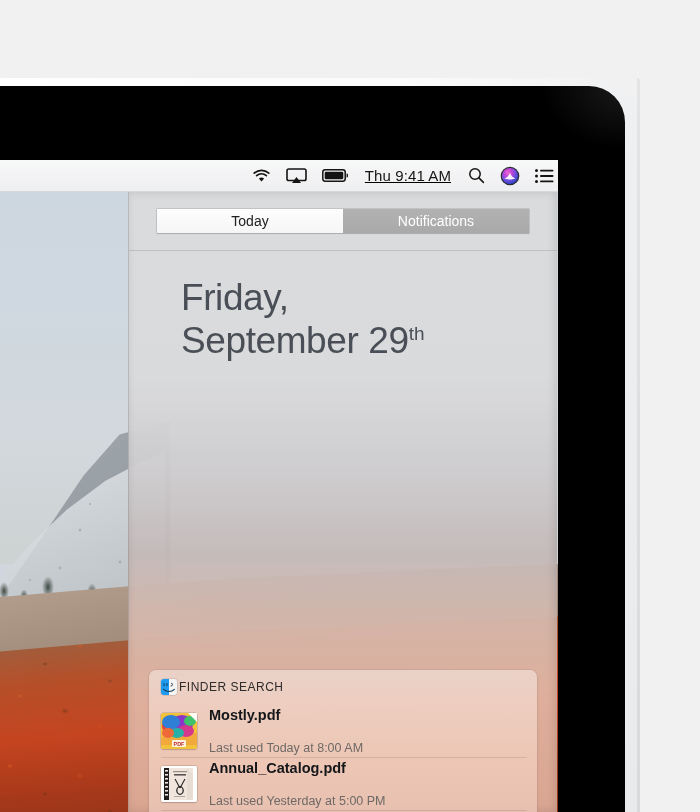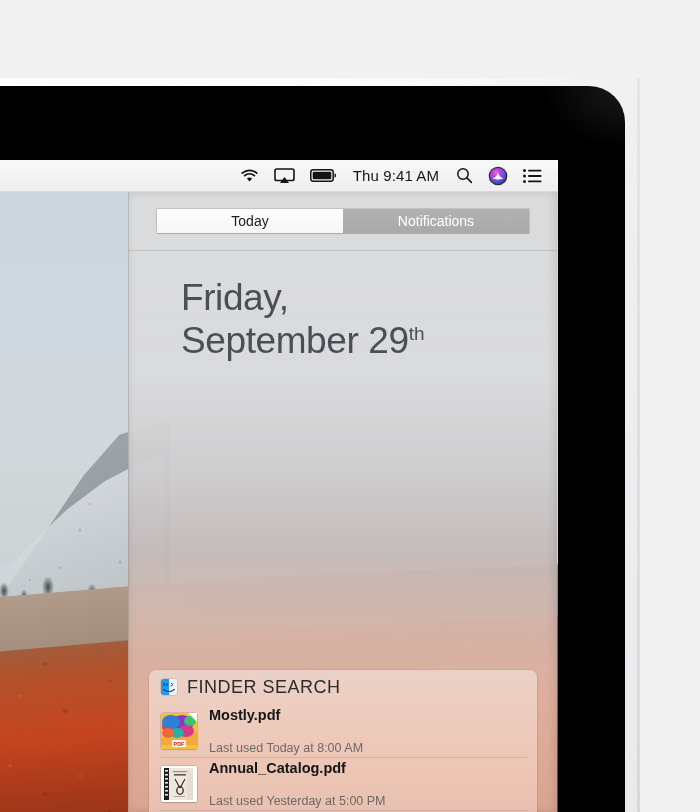--- a/index.html
+++ b/index.html
@@ -119,22 +119,23 @@
     clip-path: polygon(0% 18%, 40% 8%, 75% 3%, 100% 0%, 100% 100%, 0% 100%);
     opacity:.75;
   }
 
   
   .menubar {
     position:absolute; left:0; top:0; width:558px; height:32px;
     background: linear-gradient(180deg, rgba(249,249,249,.97), rgba(240,240,241,.95));
     border-bottom: 1px solid rgba(0,0,0,0.13);
     display:flex; align-items:center; justify-content:flex-end;
-    box-sizing:border-box; padding-right:16px;
+    box-sizing:border-box; padding-right:4px;
     z-index:6;
+    text-decoration:underline;
   }
   .mb-item { display:flex; align-items:center; justify-content:center; height:32px; color:#141414; }
   .mb-gap { width:15px; }
   .mb-clock {
     font-size:15px; color:#161616; letter-spacing:0.1px; padding:0 2px; white-space:nowrap;
     font-family:"Liberation Sans", sans-serif;
   }
 
   
   .nc {
@@ -197,23 +198,23 @@
     background: linear-gradient(180deg,
         rgba(236,214,205,0.88) 0%,
         rgba(240,210,196,0.85) 22%,
         rgba(240,203,186,0.85) 48%,
         rgba(234,197,182,0.86) 74%,
         rgba(232,196,182,0.88) 100%);
     box-shadow: 0 0 0 0.5px rgba(150,120,110,0.28), 0 1px 3px rgba(110,80,70,0.12);
     overflow:hidden;
   }
   .widget-header {
-    display:flex; align-items:center; gap:10px;
+    display:flex; align-items:center; gap:2px;
     height:34px; padding:0 12px;
-    font-size:18px; letter-spacing:0.5px; color:#2e2b2b; font-weight:400;
+    font-size:12px; letter-spacing:0.5px; color:#2e2b2b; font-weight:400;
   }
   .widget-rows { padding:0 0 0 0; }
   .row {
     display:flex; align-items:center; gap:12px;
     height:53px; padding:0 12px;
     position:relative;
   }
   .row + .row::before, .row.first::before {
     content:""; position:absolute; left:12px; right:10px; top:0; height:1px;
     background: rgba(130,100,92,0.22);

